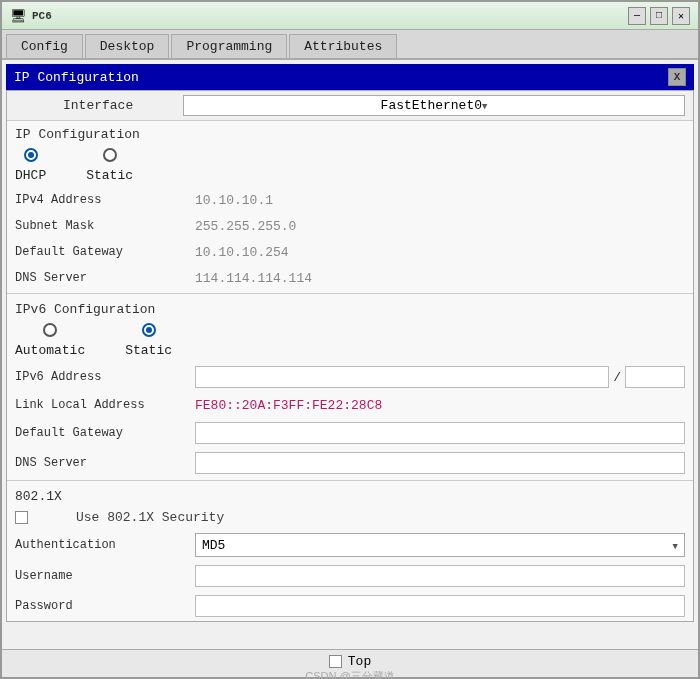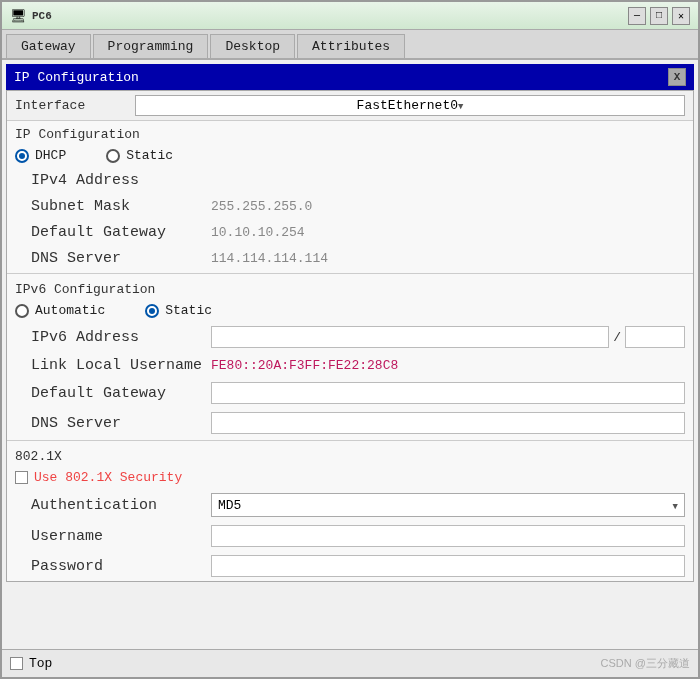--- a/index.html
+++ b/index.html
@@ -142,20 +142,21 @@
       display: flex;
       align-items: center;
       padding: 4px 8px;
       border-bottom: 1px solid #ccc;
       background: #f0f0f0;
     }
 
     .interface-label {
       width: 120px;
       color: #333;
+      margin-left: 48px;
     }
 
     .interface-select {
       flex: 1;
       display: flex;
       align-items: center;
       justify-content: center;
       padding: 2px 6px;
       background: white;
       border: 1px solid #aaa;
@@ -176,20 +177,21 @@
       align-items: center;
       padding: 4px 8px;
       gap: 40px;
     }
 
     .radio-item {
       display: flex;
       align-items: center;
       gap: 6px;
       cursor: pointer;
+      flex-direction: column;
     }
 
     .radio-circle {
       width: 14px;
       height: 14px;
       border-radius: 50%;
       border: 2px solid #555;
       background: white;
       display: flex;
       align-items: center;
@@ -217,22 +219,21 @@
     .field-row {
       display: flex;
       align-items: center;
       padding: 4px 8px;
       min-height: 26px;
     }
 
     .field-label {
       width: 180px;
       color: #333;
-      font-size: 15px;
-      margin-left: 16px;
+      font-size: 12px;
     }
 
     .field-value {
       flex: 1;
       color: #888;
       font-size: 13px;
     }
 
     .field-input {
       flex: 1;
@@ -282,21 +283,22 @@
     .checkbox-box {
       width: 13px;
       height: 13px;
       border: 1px solid #888;
       background: white;
       display: inline-block;
     }
 
     .checkbox-label {
       font-size: 13px;
-      color: #ef4444;
+      color: #404040;
+      margin-left: 42px;
     }
 
     .dropdown-select {
       flex: 1;
       background: white;
       border: 1px solid #aaa;
       padding: 2px 6px;
       display: flex;
       align-items: center;
       justify-content: space-between;
@@ -306,20 +308,21 @@
 
     
     .bottom-bar {
       display: flex;
       align-items: center;
       justify-content: space-between;
       padding: 4px 8px;
       border-top: 1px solid #aaa;
       background: #e8e8e8;
       height: 28px;
+      flex-direction: column;
     }
 
     .bottom-checkbox-item {
       display: flex;
       align-items: center;
       gap: 6px;
     }
 
     .watermark {
       color: #aaa;
@@ -345,23 +348,23 @@
       <span class="title-text">PC6</span>
     </div>
     <div class="title-buttons">
       <div class="title-btn">—</div>
       <div class="title-btn">□</div>
       <div class="title-btn">✕</div>
     </div>
   </div>
 
   <div class="tab-bar">
-    <div class="tab">Gateway</div>
+    <div class="tab">Config</div>
+    <div class="tab">Desktop</div>
     <div class="tab">Programming</div>
-    <div class="tab">Desktop</div>
     <div class="tab">Attributes</div>
   </div>
 
   <div class="content-area">
 
     <div class="section-header-bar">
       <span>IP Configuration</span>
       <div class="close-x">X</div>
     </div>
 
@@ -383,20 +386,21 @@
           <span class="radio-label">DHCP</span>
         </div>
         <div class="radio-item">
           <div class="radio-circle"></div>
           <span class="radio-label">Static</span>
         </div>
       </div>
 
       <div class="field-row">
         <span class="field-label">IPv4 Address</span>
+        <span class="field-value">10.10.10.1</span>
       </div>
       <div class="field-row">
         <span class="field-label">Subnet Mask</span>
         <span class="field-value">255.255.255.0</span>
       </div>
       <div class="field-row">
         <span class="field-label">Default Gateway</span>
         <span class="field-value">10.10.10.254</span>
       </div>
       <div class="field-row">
@@ -422,21 +426,21 @@
       <div class="field-row">
         <span class="field-label">IPv6 Address</span>
         <div class="field-input-group">
           <input class="field-input" type="text" value="" style="">
           <span class="field-input-slash">/</span>
           <input class="field-input-short" type="text" value="" style="">
         </div>
       </div>
 
       <div class="field-row">
-        <span class="field-label">Link Local Username</span>
+        <span class="field-label">Link Local Address</span>
         <span class="field-value" style="color:#be185d;">FE80::20A:F3FF:FE22:28C8</span>
       </div>
 
       <div class="field-row">
         <span class="field-label">Default Gateway</span>
         <input class="field-input" type="text" value="" style="">
       </div>
 
       <div class="field-row">
         <span class="field-label">DNS Server</span>

